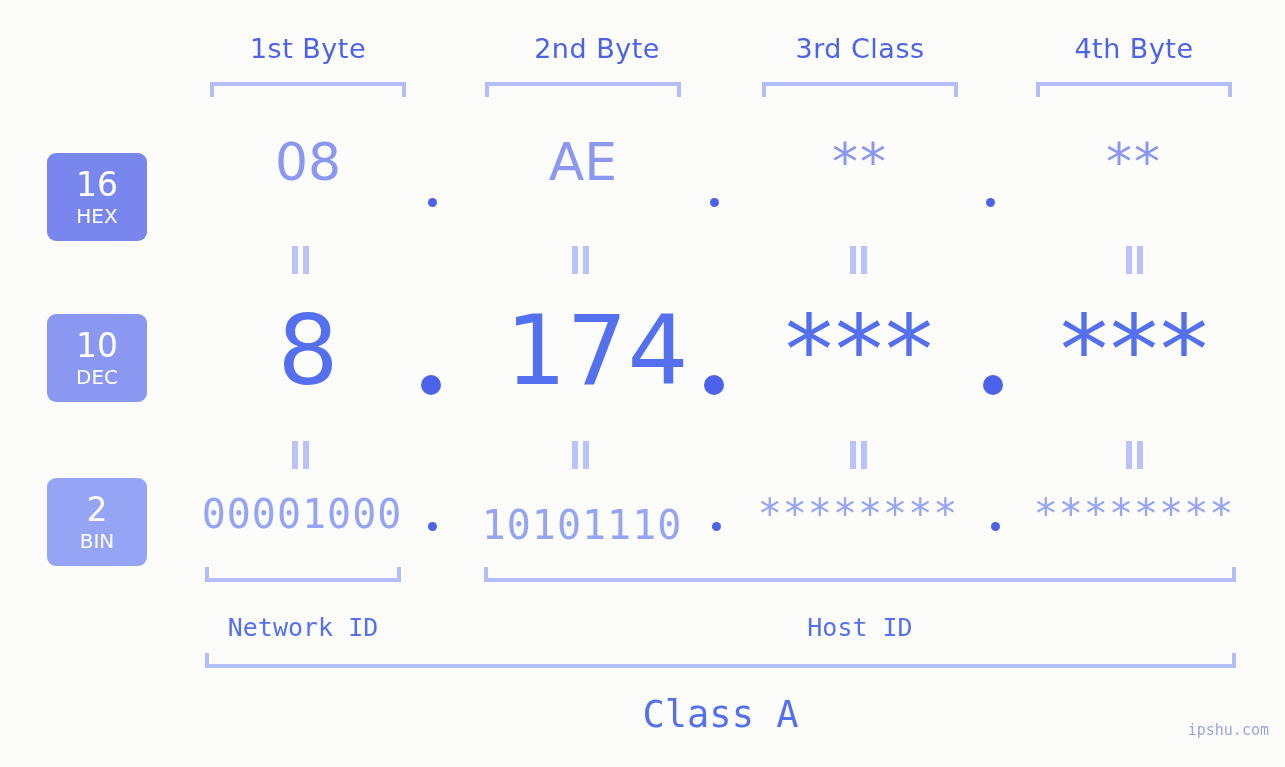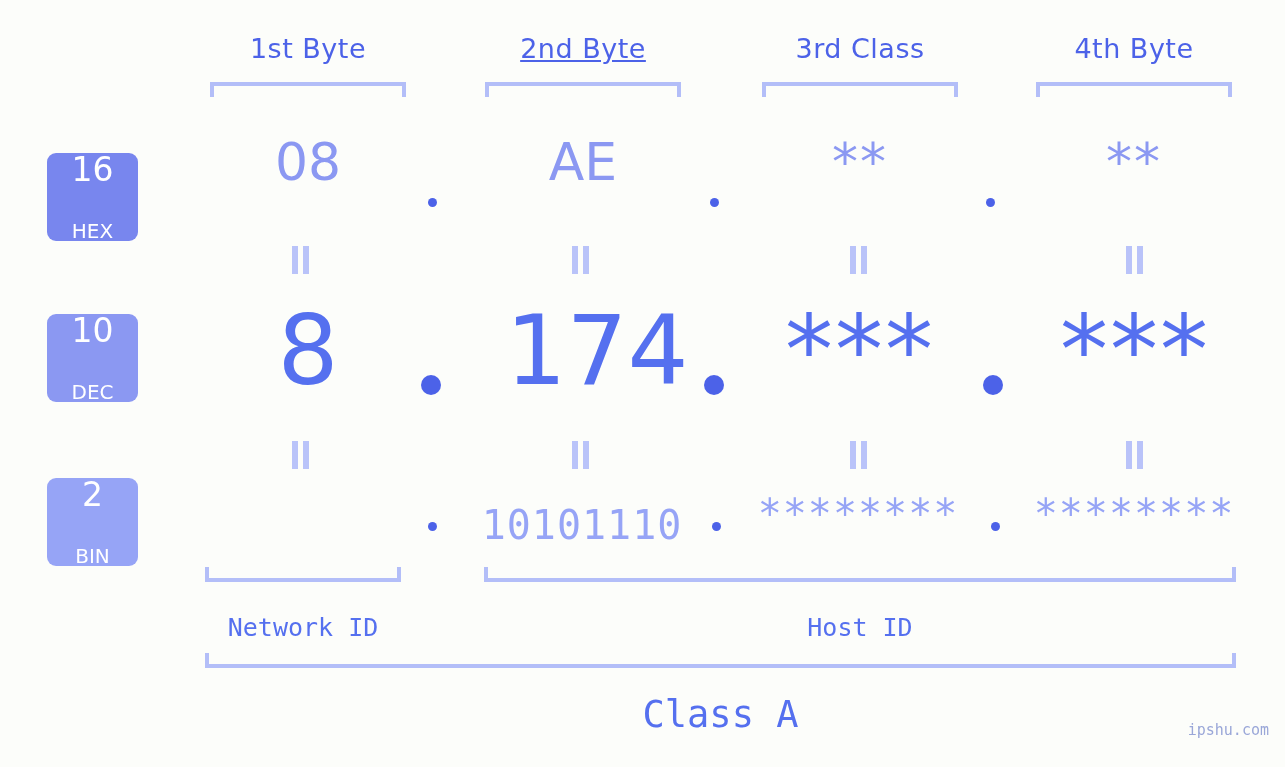--- a/index.html
+++ b/index.html
@@ -41,28 +41,28 @@
     position: absolute;
     border-bottom: 4px solid #b3bef8;
     border-left: 4px solid #b3bef8;
     border-right: 4px solid #b3bef8;
     height: 15px;
   }
 
   
   .badge {
     position: absolute;
-    width: 91px;
+    width: 100px;
     height: 88px;
     border-radius: 9px;
     color: #ffffff;
     display: flex;
     flex-direction: column;
     align-items: center;
-    justify-content: space-between;
+    justify-content: center;
     font-family: "DejaVu Sans", sans-serif;
     line-height: 1;
   }
   .badge .num { font-size: 33px; font-weight: 400; letter-spacing: 0px; }
   .badge .sys { font-size: 20px; font-weight: 400; margin-top: 5px; letter-spacing: 0px; }
 
   #badge-hex { top: 153px;  background: #7886ee; }
   #badge-dec { top: 314px;  background: #8b98f2; }
   #badge-bin { top: 478px;  background: #96a4f6; }
   .badge { left: 47px; }
@@ -148,21 +148,21 @@
     color: #9aa7d8;
     letter-spacing: 0px;
   }
 </style>
 </head>
 <body>
 
 <div id="stage">
 
   <div class="byte-label" style="left:210px; width:196px;">1st Byte</div>
-  <div class="byte-label" style="left:485px; width:196px;text-decoration:underline;">2nd Byte</div>
+  <div class="byte-label" style="left:499px; width:196px;">2nd Byte</div>
   <div class="byte-label" style="left:762px; width:196px;">3rd Class</div>
   <div class="byte-label" style="left:1036px; width:196px;">4th Byte</div>
 
   <div class="bracket-top" style="left:210px; top:82px; width:196px;"></div>
   <div class="bracket-top" style="left:485px; top:82px; width:196px;"></div>
   <div class="bracket-top" style="left:762px; top:82px; width:196px;"></div>
   <div class="bracket-top" style="left:1036px; top:82px; width:196px;"></div>
 
   <div class="badge" id="badge-hex">
     <span class="num">16</span>
@@ -222,20 +222,21 @@
   </div>
   <div class="eq" style="left:848px; top:441px;">
     <i></i>
       <i></i>
   </div>
   <div class="eq" style="left:1124px; top:441px;">
     <i></i>
       <i></i>
   </div>
 
+  <div class="cell bin-val" style="left:200px; width:204px;">00001000</div>
   <div class="cell bin-val" style="left:480px; width:204px;margin-top:11px;">10101110</div>
   <div class="cell bin-val" style="left:756px; width:204px;">********</div>
   <div class="cell bin-val" style="left:1032px; width:204px;">********</div>
 
   <div class="dot mid" style="left:428px; top:522px;"></div>
   <div class="dot mid" style="left:712px; top:522px;"></div>
   <div class="dot mid" style="left:991px; top:522px;"></div>
 
   <div class="bracket-bottom" style="left:205px; top:567px; width:196px;"></div>
   <div class="bracket-bottom" style="left:484px; top:567px; width:752px;"></div>

